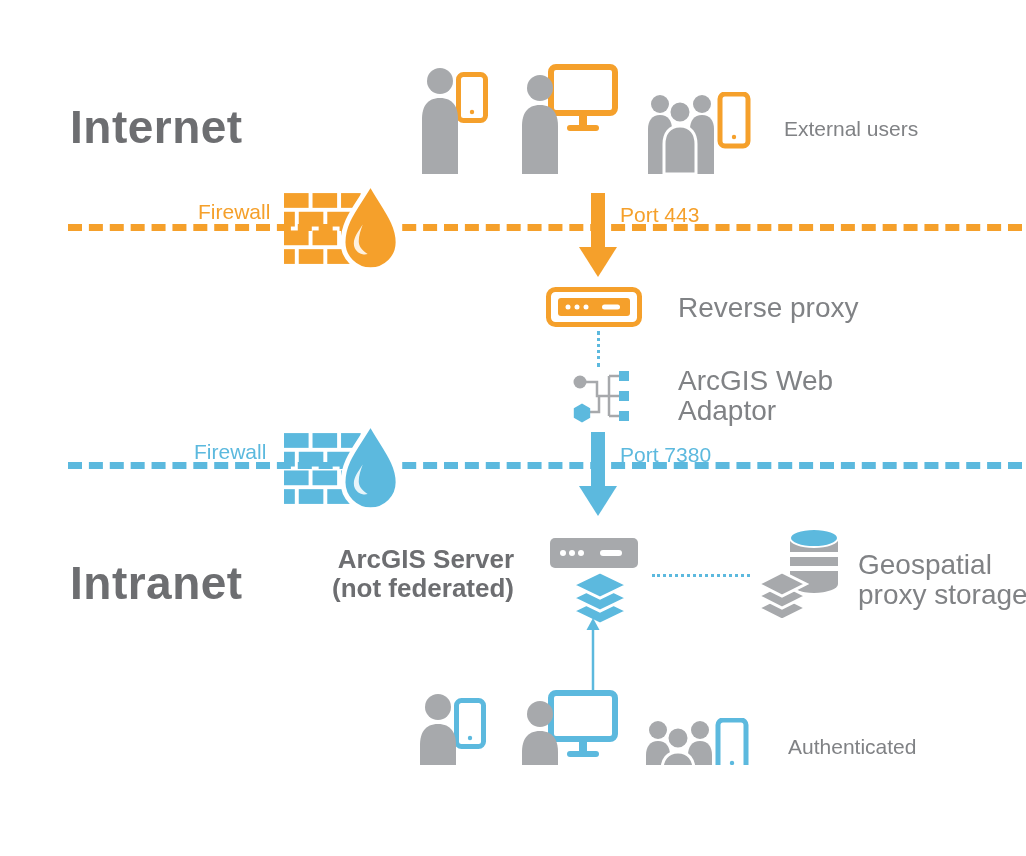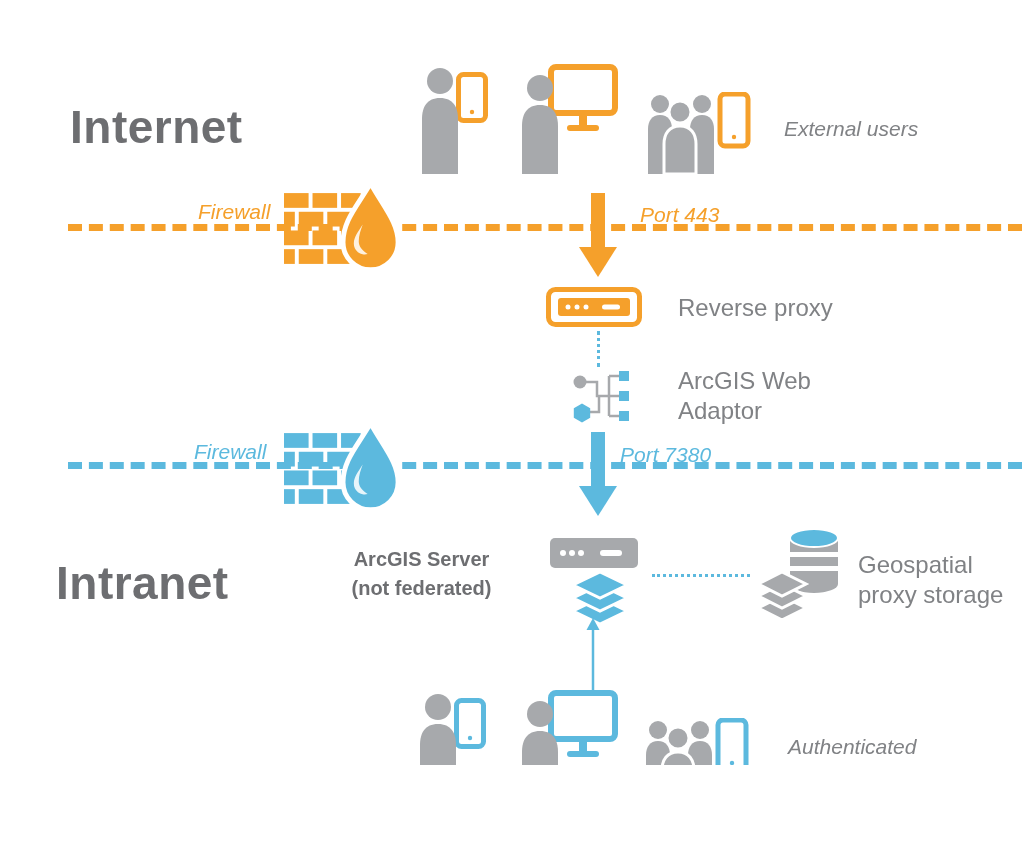--- a/index.html
+++ b/index.html
@@ -12,26 +12,26 @@
   *{margin:0;padding:0;box-sizing:border-box}
   html,body{background:#ffffff}
   #canvas{
     position:relative;width:1026px;height:765px;background:#fff;
     border-radius:26px;overflow:hidden;
     font-family:"Liberation Sans",sans-serif;
     margin-left:32px;
   }
   .abs{position:absolute}
   .zone{font-size:46px;font-weight:600;color:var(--zone_text);letter-spacing:.5px}
-  .lbl{font-size:24px;color:var(--label_text);line-height:30px;white-space:pre-line}
-  .it{font-style:italic}
+  .lbl{font-size:28px;color:var(--label_text);line-height:30px;white-space:pre-line}
+  .it{}
   .sm{font-size:21px}
   .orange-t{color:var(--orange)}
   .blue-t{color:var(--blue)}
-  .bold-lbl{font-weight:700;color:var(--zone_text);text-align:center;font-size:20px;line-height:29px;white-space:pre-line}
+  .bold-lbl{font-weight:700;color:var(--zone_text);text-align:right;font-size:26px;line-height:29px;white-space:pre-line}
   .dash-line{height:0;border-top:7px dashed var(--orange)}
   .dash-line.blue{border-top-color:var(--blue)}
   .dot-v{width:0;border-left:3px dotted var(--blue)}
   .dot-h{height:0;border-top:3px dotted var(--blue)}
   .person{fill:var(--icon_gray)}
   .person-o{fill:var(--icon_gray);stroke:#fff;stroke-width:3}
   .c-orange{color:var(--orange)}
   .c-blue{color:var(--blue)}
   svg{display:block;overflow:visible}
 </style>
@@ -130,21 +130,21 @@
     <symbol id="i-arrow-up-thin" viewBox="0 0 16 74">
       <line x1="8" y1="72" x2="8" y2="10" stroke="currentColor" stroke-width="2.5"></line>
       <polygon points="8,0 1.5,12 14.5,12" fill="currentColor"></polygon>
     </symbol>
   </defs>
 </svg>
 
 <div id="canvas">
 
   <div class="abs zone" style="left:38px;top:100px">Internet</div>
-  <div class="abs zone" style="left:24px;top:556px">Intranet</div>
+  <div class="abs zone" style="left:38px;top:556px">Intranet</div>
 
   <svg class="abs c-orange" style="left:386px;top:66px" width="70" height="108">
       <use href="#i-tablet-user"></use>
     </svg>
   <svg class="abs c-orange" style="left:486px;top:64px" width="100" height="110">
       <use href="#i-monitor-user"></use>
     </svg>
   <svg class="abs c-orange" style="left:612px;top:92px" width="108" height="82">
       <use href="#i-group-user"></use>
     </svg>
@@ -152,21 +152,21 @@
 
   <div class="abs dash-line" style="left:36px;right:36px;top:224px"></div>
   <div class="abs lbl it sm orange-t" style="left:166px;top:197px">Firewall</div>
   <svg class="abs c-orange" style="left:252px;top:181px" width="120" height="95">
       <use href="#i-firewall"></use>
     </svg>
 
   <svg class="abs c-orange" style="left:546px;top:193px" width="40" height="85">
       <use href="#i-arrow-down"></use>
     </svg>
-  <div class="abs lbl it sm orange-t" style="left:608px;top:200px">Port 443</div>
+  <div class="abs lbl it sm orange-t" style="left:588px;top:200px">Port 443</div>
 
   <svg class="abs c-orange" style="left:514px;top:287px" width="96" height="40">
       <use href="#i-proxy"></use>
     </svg>
   <div class="abs lbl" style="left:646px;top:293px">Reverse proxy</div>
 
   <div class="abs dot-v" style="left:565px;top:331px;height:36px"></div>
 
   <svg class="abs" style="left:537px;top:368px" width="64" height="58">
       <use href="#i-adaptor"></use>

